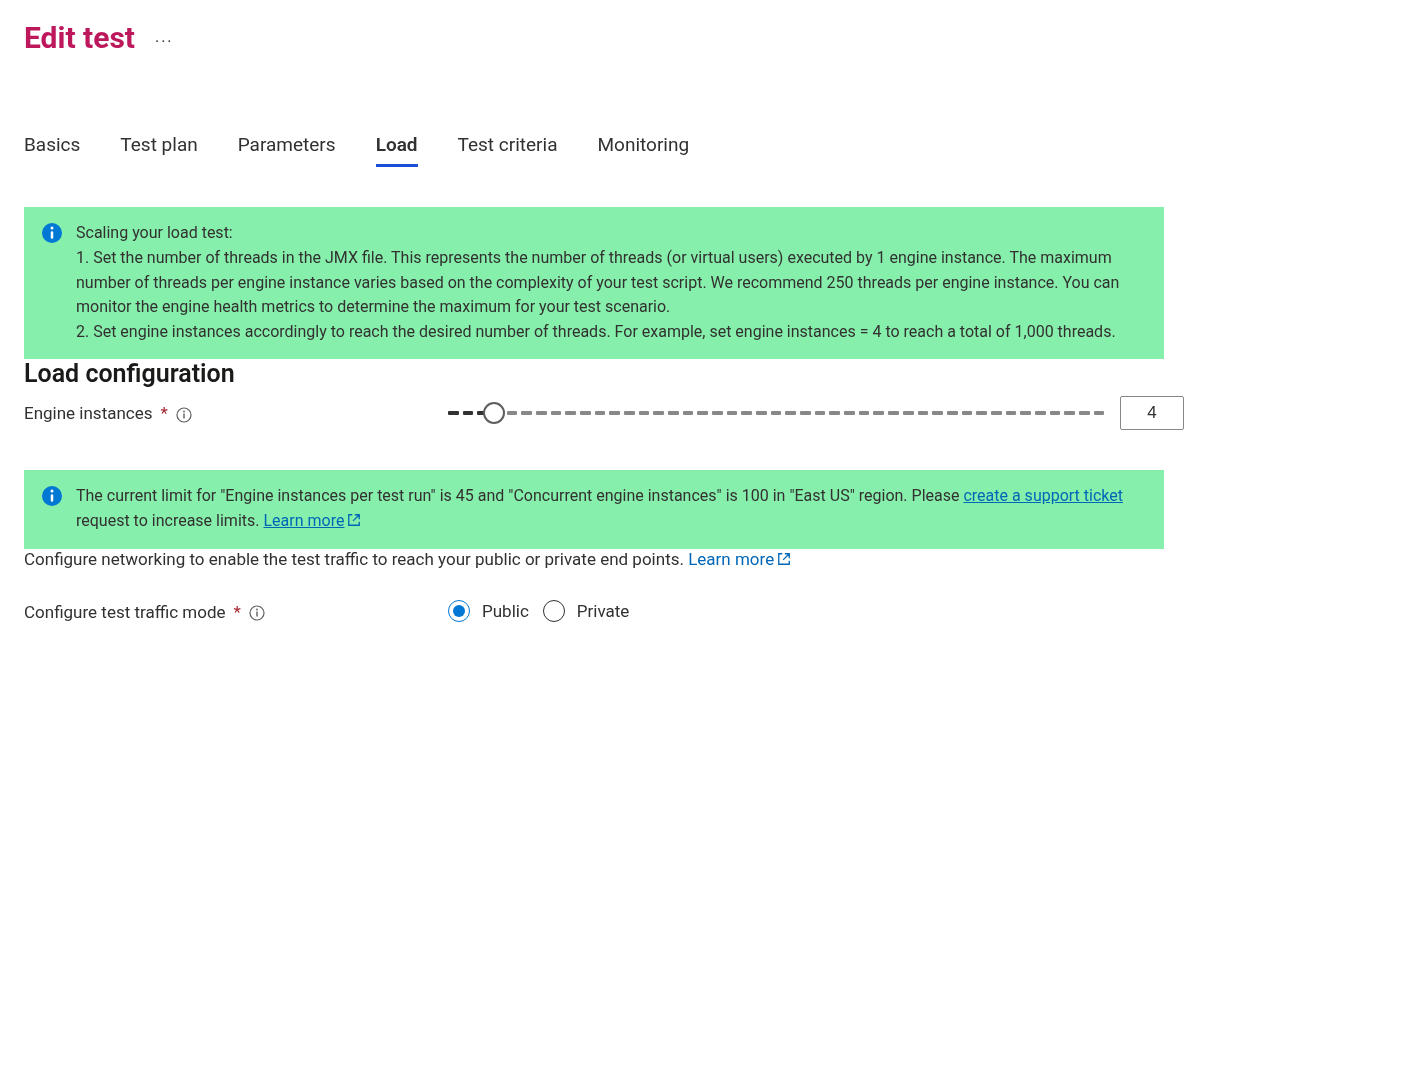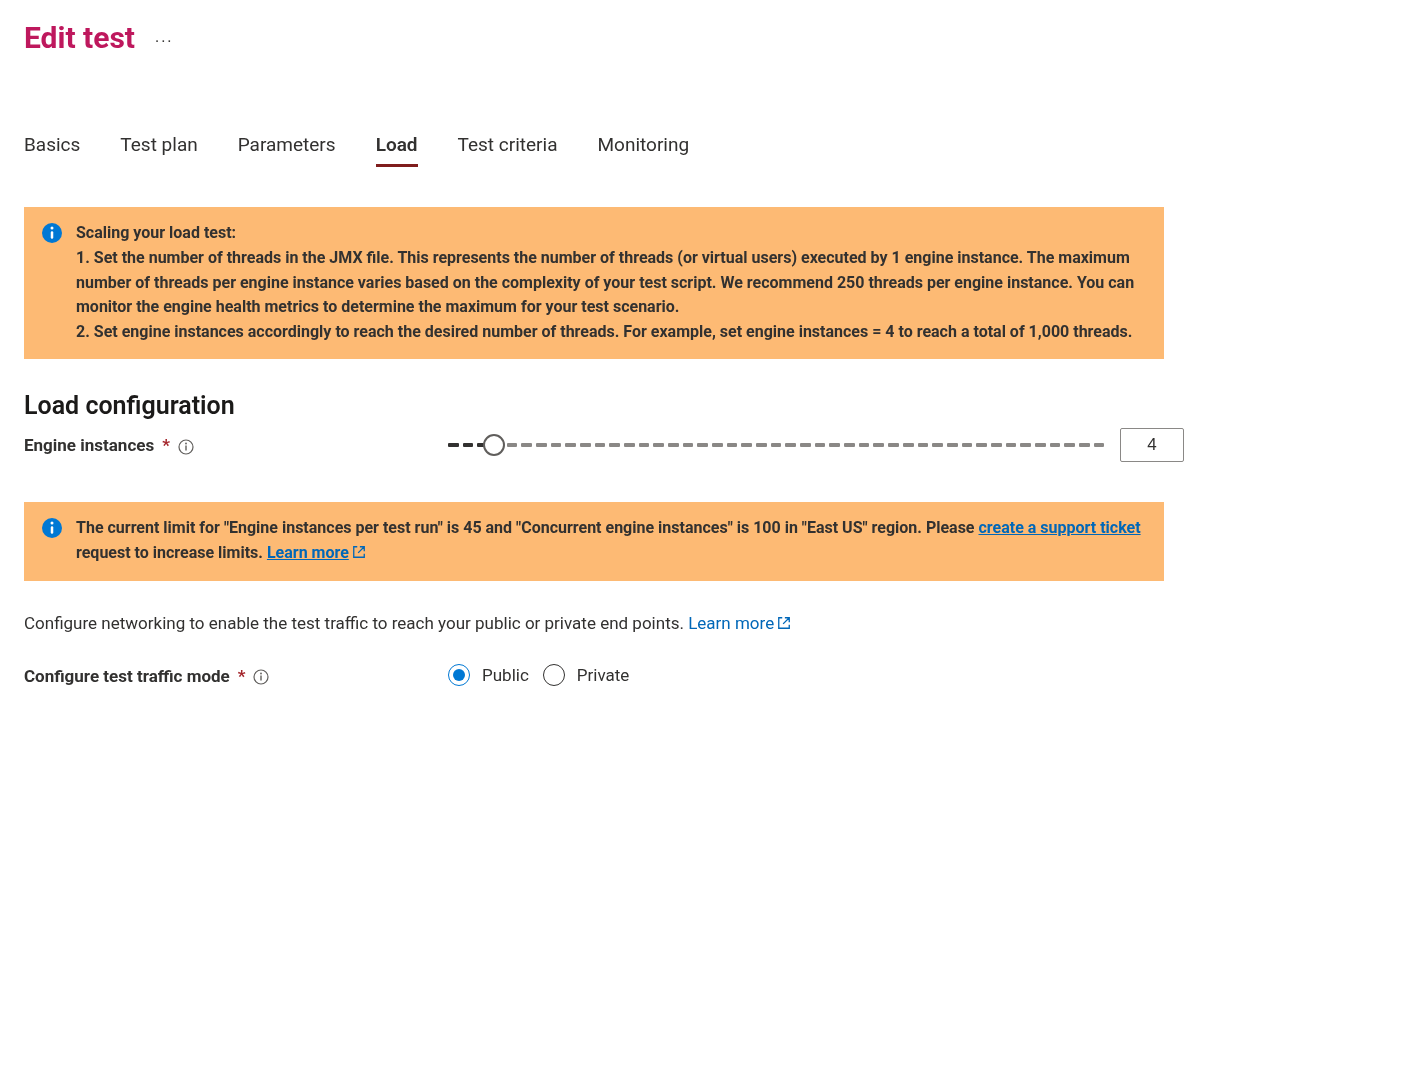--- a/index.html
+++ b/index.html
@@ -41,30 +41,28 @@
     .tab {
       font-size: 19px;
       color: #323130;
       padding-bottom: 8px;
       cursor: pointer;
       border-bottom: 3px solid transparent;
       margin-top: 28px;
     }
     .tab.active {
       font-weight: 600;
-      border-bottom: 3px solid #7f1d1d;
+      border-bottom: 3px solid #1d4ed8;
     }
     .info-box {
-      background: #fdba74;
+      background: #86efac;
       padding: 14px 18px;
       display: flex;
       gap: 14px;
-      margin-bottom: 32px;
       max-width: 1140px;
-      font-weight: bold;
     }
     .info-icon {
       flex-shrink: 0;
       width: 20px;
       height: 20px;
       margin-top: 2px;
     }
     .info-icon svg {
       width: 20px;
       height: 20px;
@@ -109,21 +107,20 @@
       margin-bottom: 40px;
       max-width: 1160px;
     }
     .form-label {
       width: 410px;
       font-size: 17px;
       color: #323130;
       display: flex;
       align-items: center;
       gap: 8px;
-      font-weight: bold;
     }
     .required {
       color: #a4262c;
     }
     .help-icon svg {
       width: 16px;
       height: 16px;
       vertical-align: middle;
     }
     .slider-container {

